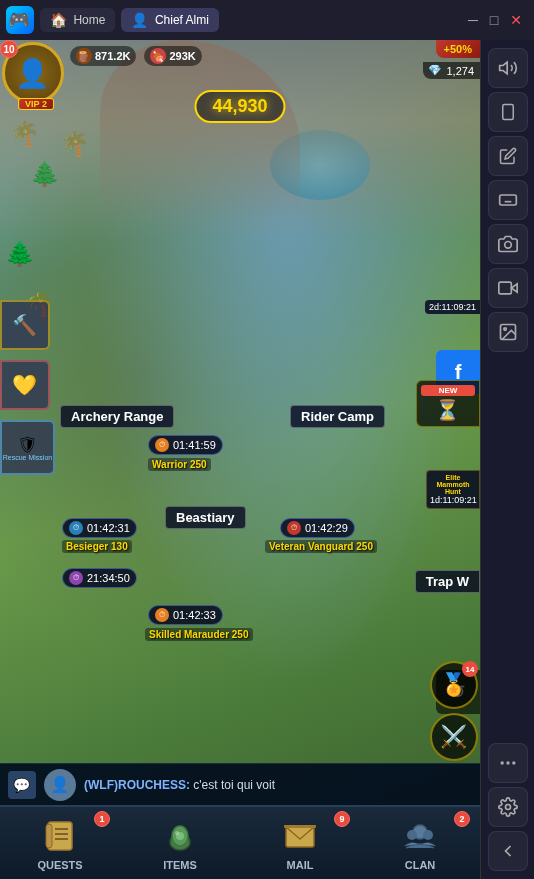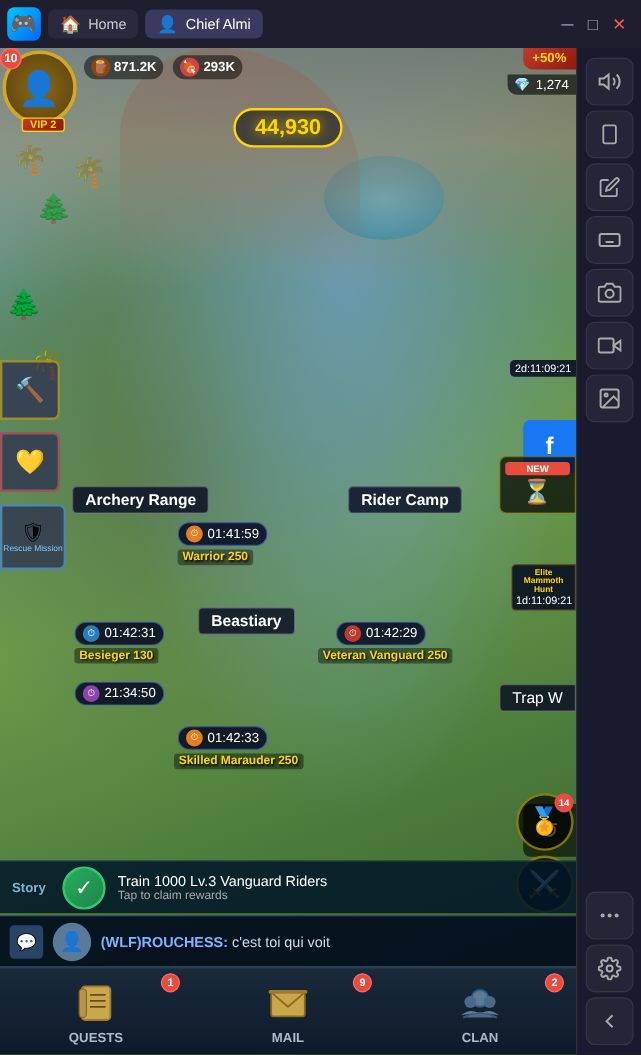--- a/index.html
+++ b/index.html
@@ -393,21 +393,21 @@
       position: absolute;
       font-size: 24px;
     }
 
     
     .trap-label {
       position: absolute;
       background: rgba(0,0,30,0.75);
       color: white;
       font-size: 13px;
-      font-weight: normal;
+      font-weight: bold;
       padding: 3px 10px 3px 10px;
       border-radius: 4px;
       border: 1px solid rgba(255,255,255,0.3);
     }
   </style>
 </head>
 <body>
 
 <div class="window-chrome">
   <div class="taskbar-left">
@@ -526,28 +526,20 @@
     <div class="timer-icon">⏱</div>
     <span>01:42:33</span>
   </div>
   <div class="unit-label" style="top:588px; left:145px;">Skilled Marauder 250</div>
 
   <div class="timer-badge" style="top:528px; left:62px;">
     <div class="timer-icon" style="background:#8e44ad;">⏱</div>
     <span>21:34:50</span>
   </div>
 
-  <div class="story-bar">
-    <span class="story-label">Story</span>
-    <div class="story-check">✓</div>
-    <div class="story-text-area">
-      <div class="story-title">Train 1000 Lv.3 Vanguard Riders</div>
-      <div class="story-subtitle">Tap to claim rewards</div>
-    </div>
-  </div>
 
   <div class="chat-bar">
     <div class="chat-icon-btn">💬</div>
     <div class="chat-avatar">👤</div>
     <div class="chat-message">
       <span class="chat-name">(WLF)ROUCHESS:</span>
       <span> c'est toi qui voit</span>
     </div>
   </div>
 
@@ -558,20 +550,31 @@
 
         <svg width="36" height="36" viewBox="0 0 36 36">
           <rect x="6" y="4" width="24" height="28" rx="3" fill="#c8a84b" stroke="#a07830" stroke-width="1.5"></rect>
           <rect x="4" y="6" width="6" height="24" rx="3" fill="#b8944a" stroke="#906820" stroke-width="1"></rect>
           <line x1="13" y1="11" x2="26" y2="11" stroke="#6a4a20" stroke-width="1.5"></line>
           <line x1="13" y1="16" x2="26" y2="16" stroke="#6a4a20" stroke-width="1.5"></line>
           <line x1="13" y1="21" x2="26" y2="21" stroke="#6a4a20" stroke-width="1.5"></line>
         </svg>
       </div>
       <span class="nav-label">QUESTS</span>
+    </div>
+    <div class="nav-item">
+      <div class="nav-icon">
+        <svg width="36" height="36" viewBox="0 0 36 36">
+          <ellipse cx="18" cy="24" rx="10" ry="8" fill="#4a7a4a" stroke="#2a5a2a" stroke-width="1.5"></ellipse>
+          <ellipse cx="18" cy="18" rx="8" ry="10" fill="#5a9a5a" stroke="#3a7a3a" stroke-width="1.5"></ellipse>
+          <circle cx="18" cy="18" r="4" fill="#7abf7a"></circle>
+          <circle cx="15" cy="15" r="2" fill="rgba(255,255,255,0.3)"></circle>
+        </svg>
+      </div>
+      <span class="nav-label">ITEMS</span>
     </div>
     <div class="nav-item">
       <div class="nav-badge">9</div>
       <div class="nav-icon">
         <svg width="36" height="36" viewBox="0 0 36 36">
           <rect x="4" y="9" width="28" height="20" rx="2" fill="#c8a84b" stroke="#906820" stroke-width="1.5"></rect>
           <polyline points="4,9 18,21 32,9" fill="none" stroke="#906820" stroke-width="1.5"></polyline>
           <rect x="2" y="7" width="32" height="3" rx="1" fill="#a07830"></rect>
         </svg>
       </div>

